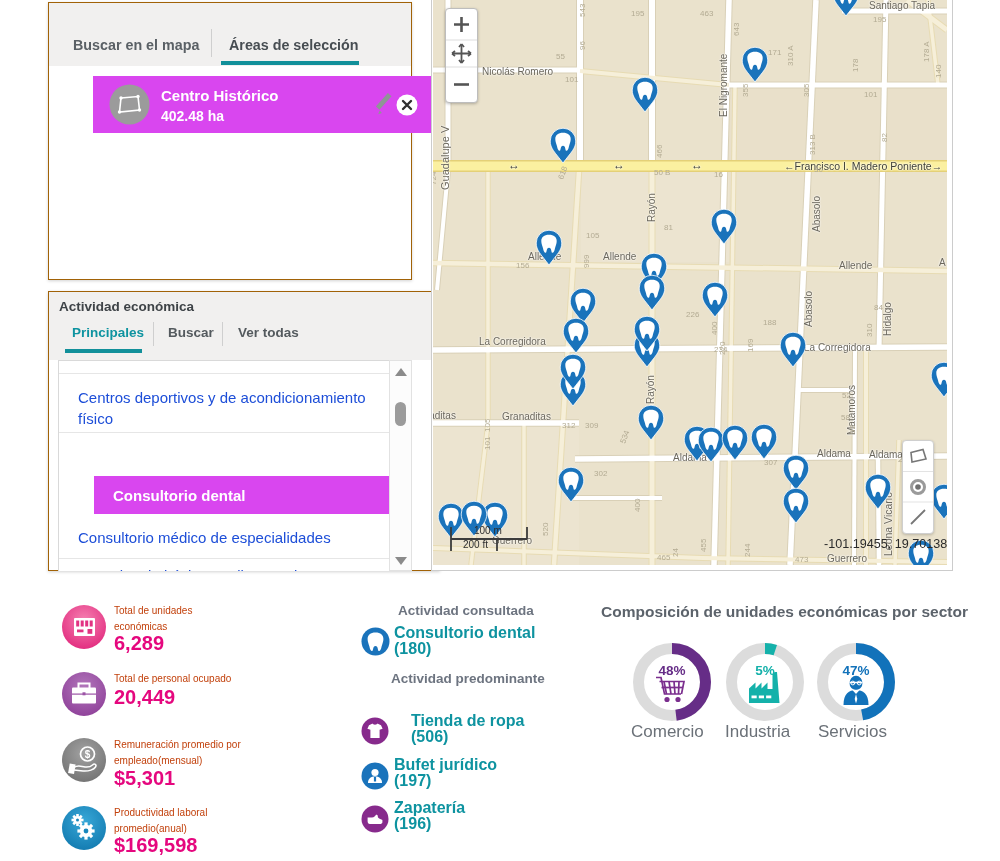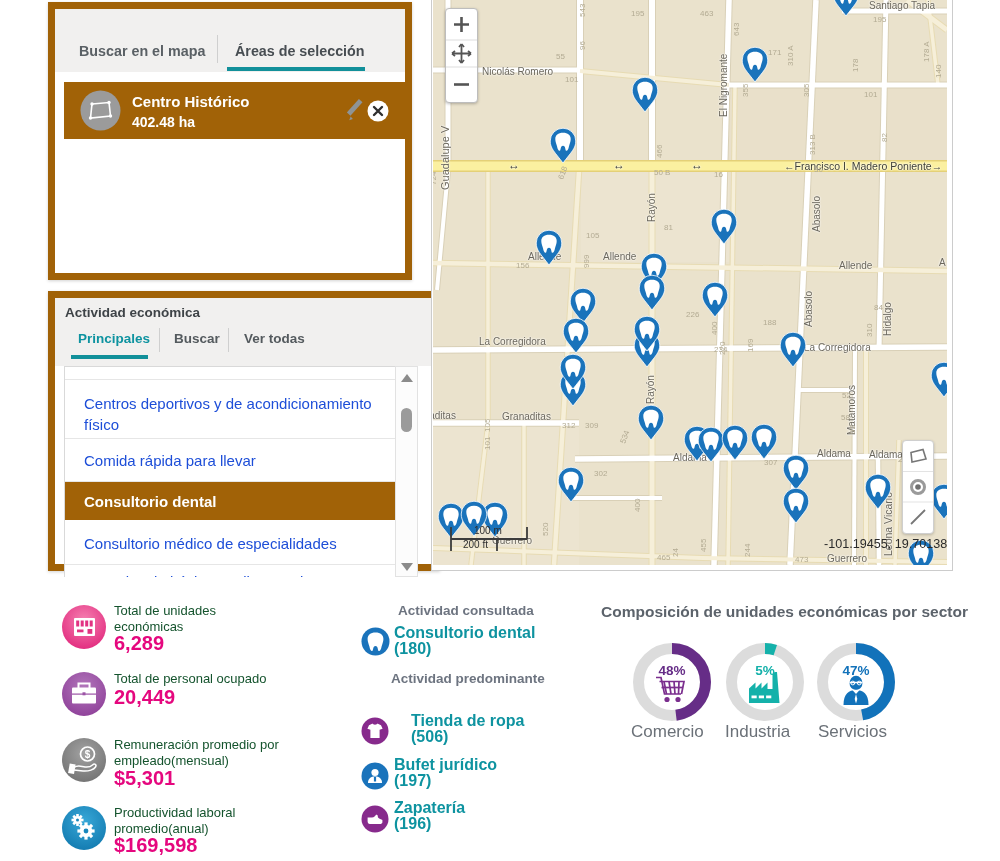--- a/index.html
+++ b/index.html
@@ -1,28 +1,28 @@
 <!DOCTYPE html>
 <html><head><meta charset="utf-8">
 <style>
 html,body{margin:0;padding:0;background:#fff;}
 body{width:1000px;height:861px;position:relative;overflow:hidden;
   font-family:"Liberation Sans",sans-serif;-webkit-font-smoothing:antialiased;}
 .abs{position:absolute;}
-.card{position:absolute;background:#fff;border:7px solid #a16207;
+.card{position:absolute;background:#fff;border:1px solid #a16207;
   box-shadow:0 1px 3px rgba(0,0,0,.18);box-sizing:border-box;}
 .tabhead{position:absolute;left:0;right:0;top:0;background:#f1f0ef;}
 .tabtxt{position:absolute;font-weight:bold;color:#545a5e;white-space:nowrap;}
 .teal{color:#0e93a0;}
 .tealbar{position:absolute;background:#12909a;height:4px;}
 .vdiv{position:absolute;width:1px;background:#cfcfcf;}
-.green{background:#a16207;}
+.green{background:#d946ef;margin-left:35px;}
 .listrow{position:absolute;left:0;right:0;color:#1d4ed8;font-size:15px;
   border-bottom:1px solid #e6e6e6;box-sizing:border-box;padding-left:19px;}
-.statlbl{position:absolute;color:#14532d;font-size:13px;line-height:16px;}
+.statlbl{position:absolute;color:#c2410c;font-size:10px;line-height:16px;}
 .statval{position:absolute;color:#e5077e;font-weight:bold;font-size:20px;white-space:nowrap;}
 .midhdr{position:absolute;color:#6d7480;font-weight:bold;font-size:13.5px;white-space:nowrap;}
 .midlink{position:absolute;color:#0e93a0;font-weight:bold;font-size:16px;line-height:15.5px;white-space:nowrap;}
 .donlbl{position:absolute;color:#6b7178;font-size:17px;white-space:nowrap;}
 </style></head><body>
 
 <div class="card" style="left:48px;top:2px;width:364px;height:278px;">
  <div class="tabhead" style="height:63px;"></div>
  <div class="tabtxt" style="left:24px;top:34px;font-size:14.3px;color:#5a6065;">Buscar en el mapa</div>
  <div class="vdiv" style="left:162px;top:26px;height:28px;"></div>
@@ -55,21 +55,20 @@
  <div class="abs" style="left:10px;top:7px;font-weight:bold;font-size:13.5px;color:#3e4347;">Actividad económica</div>
  <div class="tabtxt teal" style="left:23px;top:33px;font-size:13.5px;text-align:center;">Principales</div>
  <div class="vdiv" style="left:104px;top:30px;height:24px;"></div>
  <div class="tabtxt" style="left:119px;top:33px;font-size:13.5px;">Buscar</div>
  <div class="vdiv" style="left:173px;top:30px;height:24px;"></div>
  <div class="tabtxt" style="left:189px;top:33px;font-size:13.5px;">Ver todas</div>
  <div class="tealbar" style="left:16px;top:57px;width:77px;"></div>
  <div class="abs" style="left:9px;top:68px;width:332px;height:211px;background:#fff;border:1px solid #d9d9d9;border-bottom:none;box-sizing:border-box;overflow:hidden;">
    <div class="listrow" style="top:0;height:13px;"></div>
    <div class="listrow" style="top:13px;height:59px;padding-top:13px;line-height:21px;">Centros deportivos y de acondicionamiento físico</div>
-   <div class="listrow" style="top:72px;height:43px;padding-top:13px;">Comida rápida para llevar</div>
    <div class="listrow green" style="top:115px;height:38px;padding-top:11px;color:#fff;font-weight:bold;border-bottom:none;">Consultorio dental</div>
    <div class="listrow" style="top:153px;height:45px;padding-top:15px;">Consultorio médico de especialidades</div>
    <div class="listrow" style="top:198px;height:40px;padding-top:8px;border-bottom:none;">Escuelas de básico medio superior</div>
  </div>
  <div class="abs" style="left:340px;top:68px;width:23px;height:211px;background:#fcfcfc;border:1px solid #e2e2e2;box-sizing:border-box;">
    <div class="abs" style="left:5px;top:7px;width:0;height:0;border-left:6px solid transparent;border-right:6px solid transparent;border-bottom:8px solid #8b8b8b;"></div>
    <div class="abs" style="left:5px;top:196px;width:0;height:0;border-left:6px solid transparent;border-right:6px solid transparent;border-top:8px solid #8b8b8b;"></div>
    <div class="abs" style="left:5px;top:41px;width:11px;height:24px;background:#9b9b9b;border-radius:6px;"></div>
  </div>
 </div>

